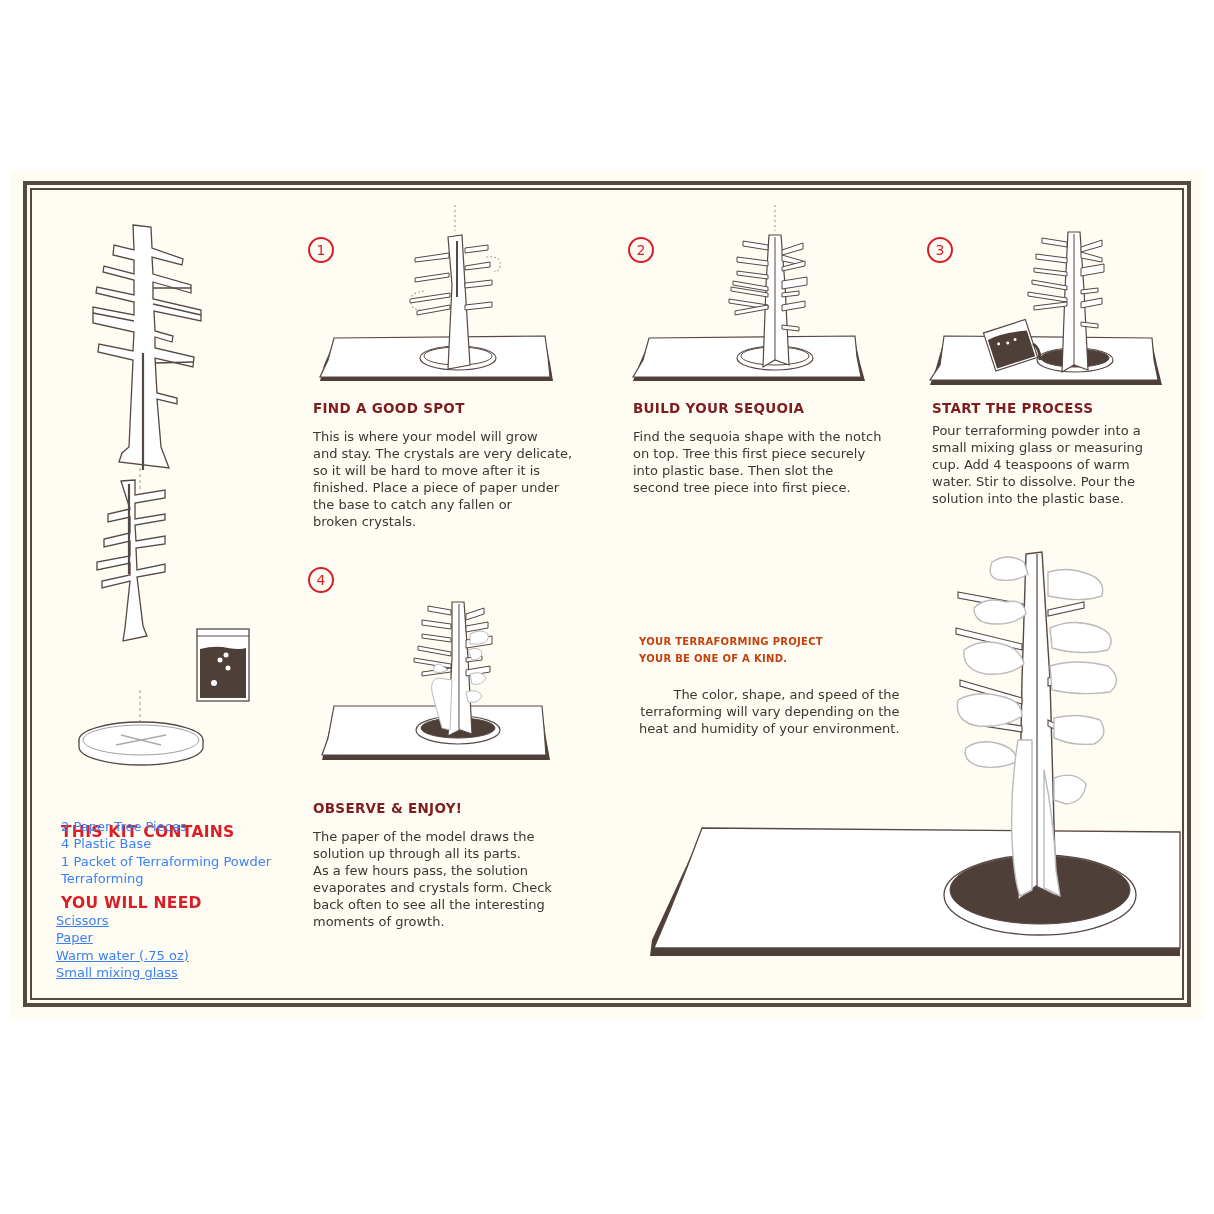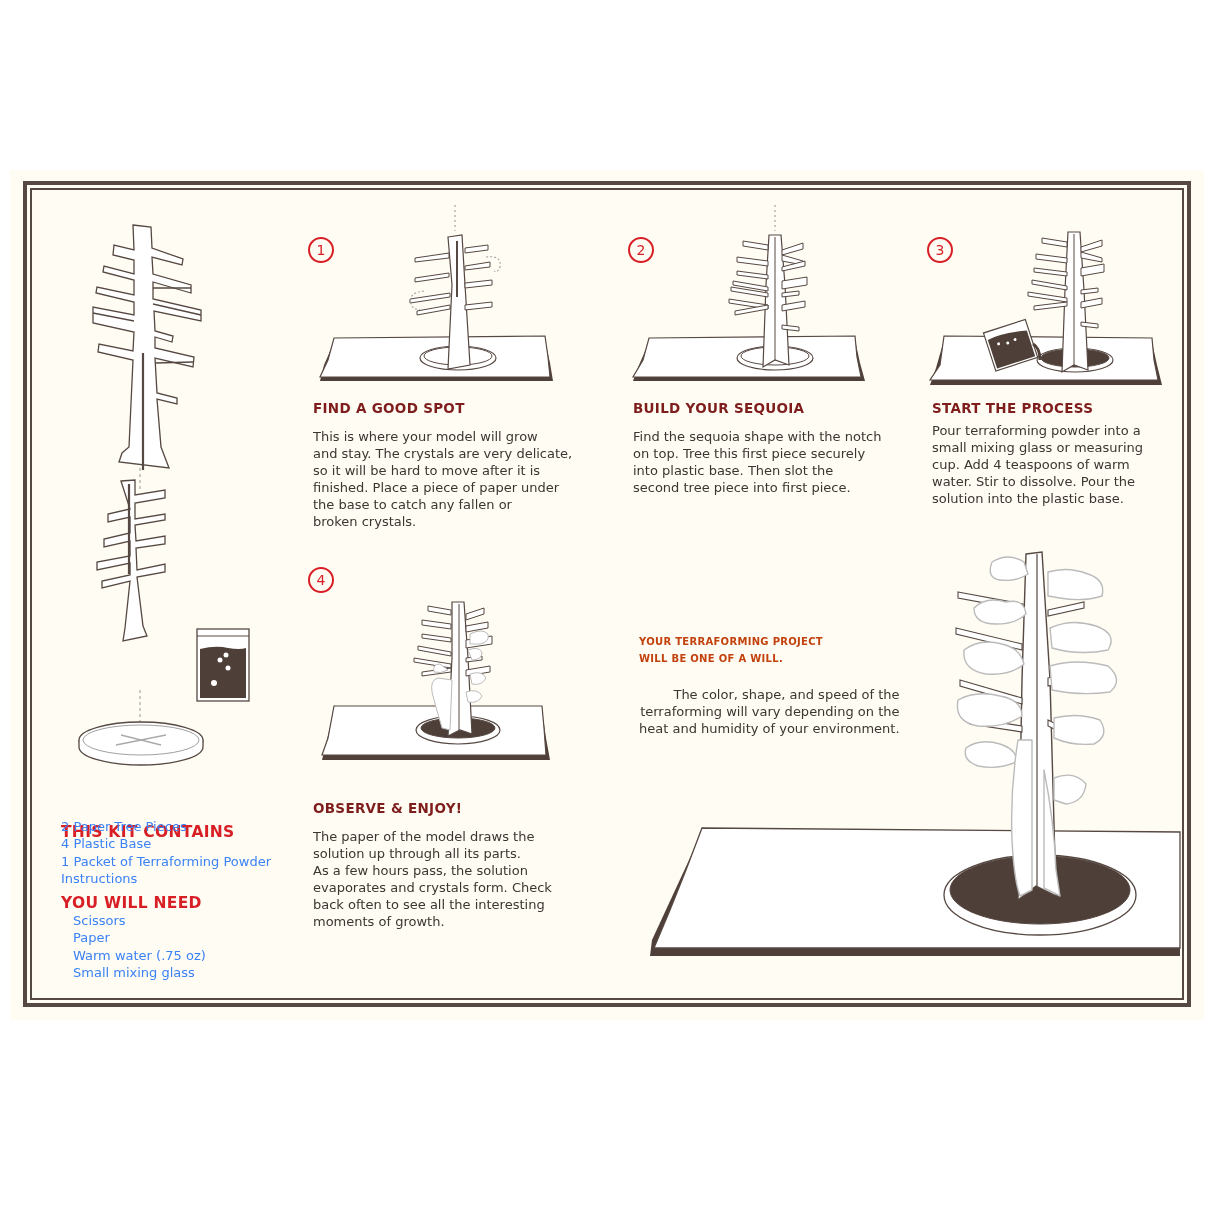--- a/index.html
+++ b/index.html
@@ -60,24 +60,24 @@
   <ellipse cx="65" cy="22" rx="58" ry="15" fill="none" stroke="#888" stroke-width="0.8"></ellipse>
   <line x1="40" y1="27" x2="90" y2="17" stroke="#aaa" stroke-width="1.3"></line>
   <line x1="45" y1="17" x2="85" y2="27" stroke="#aaa" stroke-width="1.3"></line>
 </svg>
 
 <div class="abs heading-red-lg" style="left:61px;top:800px;margin-top:23px;">THIS KIT CONTAINS</div>
 <ul class="list abs" style="left:61px;top:818px;">
   <li>2 Paper Tree Pieces</li>
   <li>4 Plastic Base</li>
   <li>1 Packet of Terraforming Powder</li>
-  <li>Instructions</li>
+  <li>Terraforming</li>
 </ul>
 <div class="abs heading-red-lg" style="left:61px;top:894px;">YOU WILL NEED</div>
-<ul class="list abs" style="left:73px;top:912px;">
+<ul class="list abs" style="left:56px;top:912px;text-decoration:underline;">
   <li>Scissors</li>
   <li>Paper</li>
   <li>Warm water (.75 oz)</li>
   <li>Small mixing glass</li>
 </ul>
 
 <div class="step-badge" style="left:308px;top:237px;">1</div>
 <svg style="left:310px;top:205px;" width="250" height="180" viewBox="0 0 250 180">
   <line x1="145" y1="0" x2="145" y2="26" stroke="#aaa" stroke-width="1.3" stroke-dasharray="2,3"></line>
   <path d="M24,137 L235,135 L240,158 L243,176 L10,176 L14,160 Z" fill="#4e3f38"></path>
@@ -209,21 +209,21 @@
 </svg>
 <div class="abs heading-teal" style="left:313px;top:800px;">OBSERVE &amp; ENJOY!</div>
 <div class="abs body-text" style="left:313px;top:828px;">The paper of the model draws the
 solution up through all its parts.
 As a few hours pass, the solution
 evaporates and crystals form. Check
 back often to see all the interesting
 moments of growth.</div>
 
 <div class="abs heading-red" style="left:639px;top:636px;">YOUR TERRAFORMING PROJECT</div>
-<div class="abs heading-red" style="left:639px;top:653px;">WILL BE ONE OF A WILL.</div>
+<div class="abs heading-red" style="left:639px;top:653px;">YOUR BE ONE OF A KIND.</div>
 <div class="abs body-text" style="left:639px;top:686px;text-align:right;">The color, shape, and speed of the
 terraforming will vary depending on the
 heat and humidity of your environment.</div>
 
 <svg style="left:640px;top:540px;" width="544" height="420" viewBox="0 0 544 420">
   <path d="M62,292 L540,296 L540,416 L10,416 L12,400 Z" fill="#4e3f38"></path>
   <path d="M62,288 L540,292 L540,408 L14,408 L30,370 L46,330 Z" fill="#ffffff" stroke="#564842" stroke-width="1.3"></path>
   <ellipse cx="400" cy="355" rx="96" ry="40" fill="#ffffff" stroke="#564842" stroke-width="1.3"></ellipse>
   <ellipse cx="400" cy="350" rx="90" ry="34" fill="#4e3f38" stroke="#564842" stroke-width="1"></ellipse>
   <path d="M386,14 L402,12 L410,140 L416,356 L396,346 L378,360 L382,140 Z" fill="#ffffff" stroke="#564842" stroke-width="1.4"></path>

